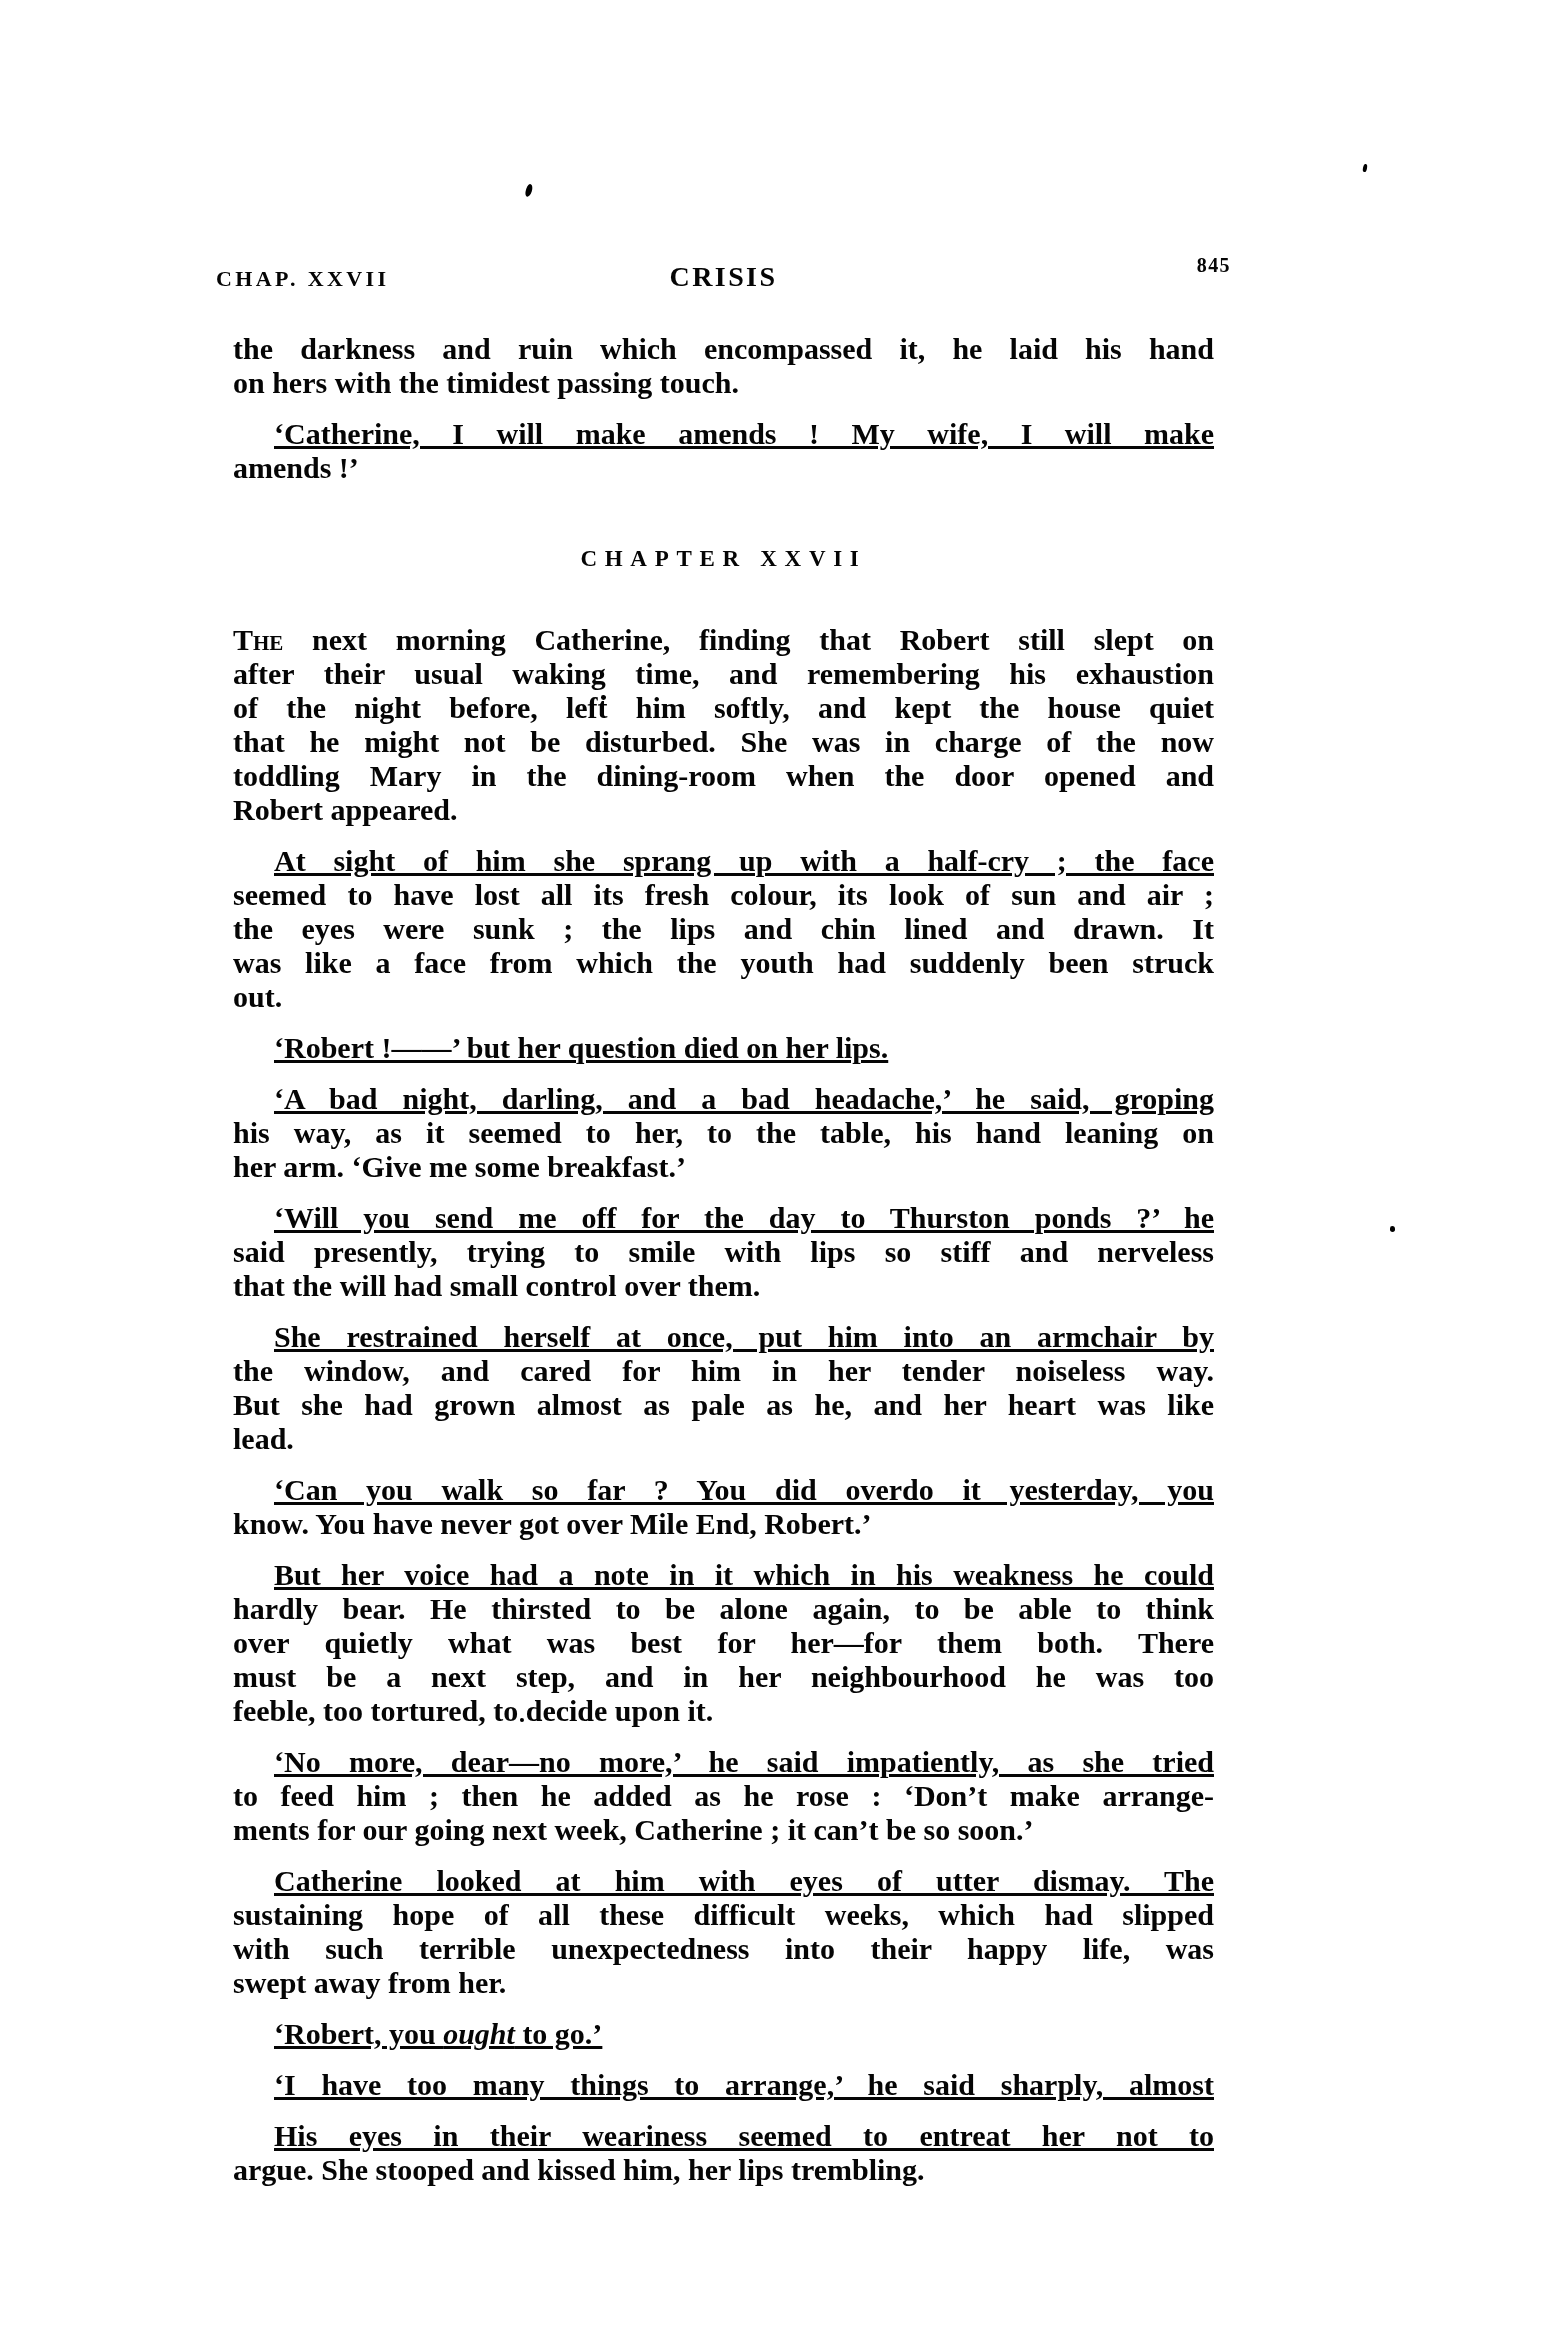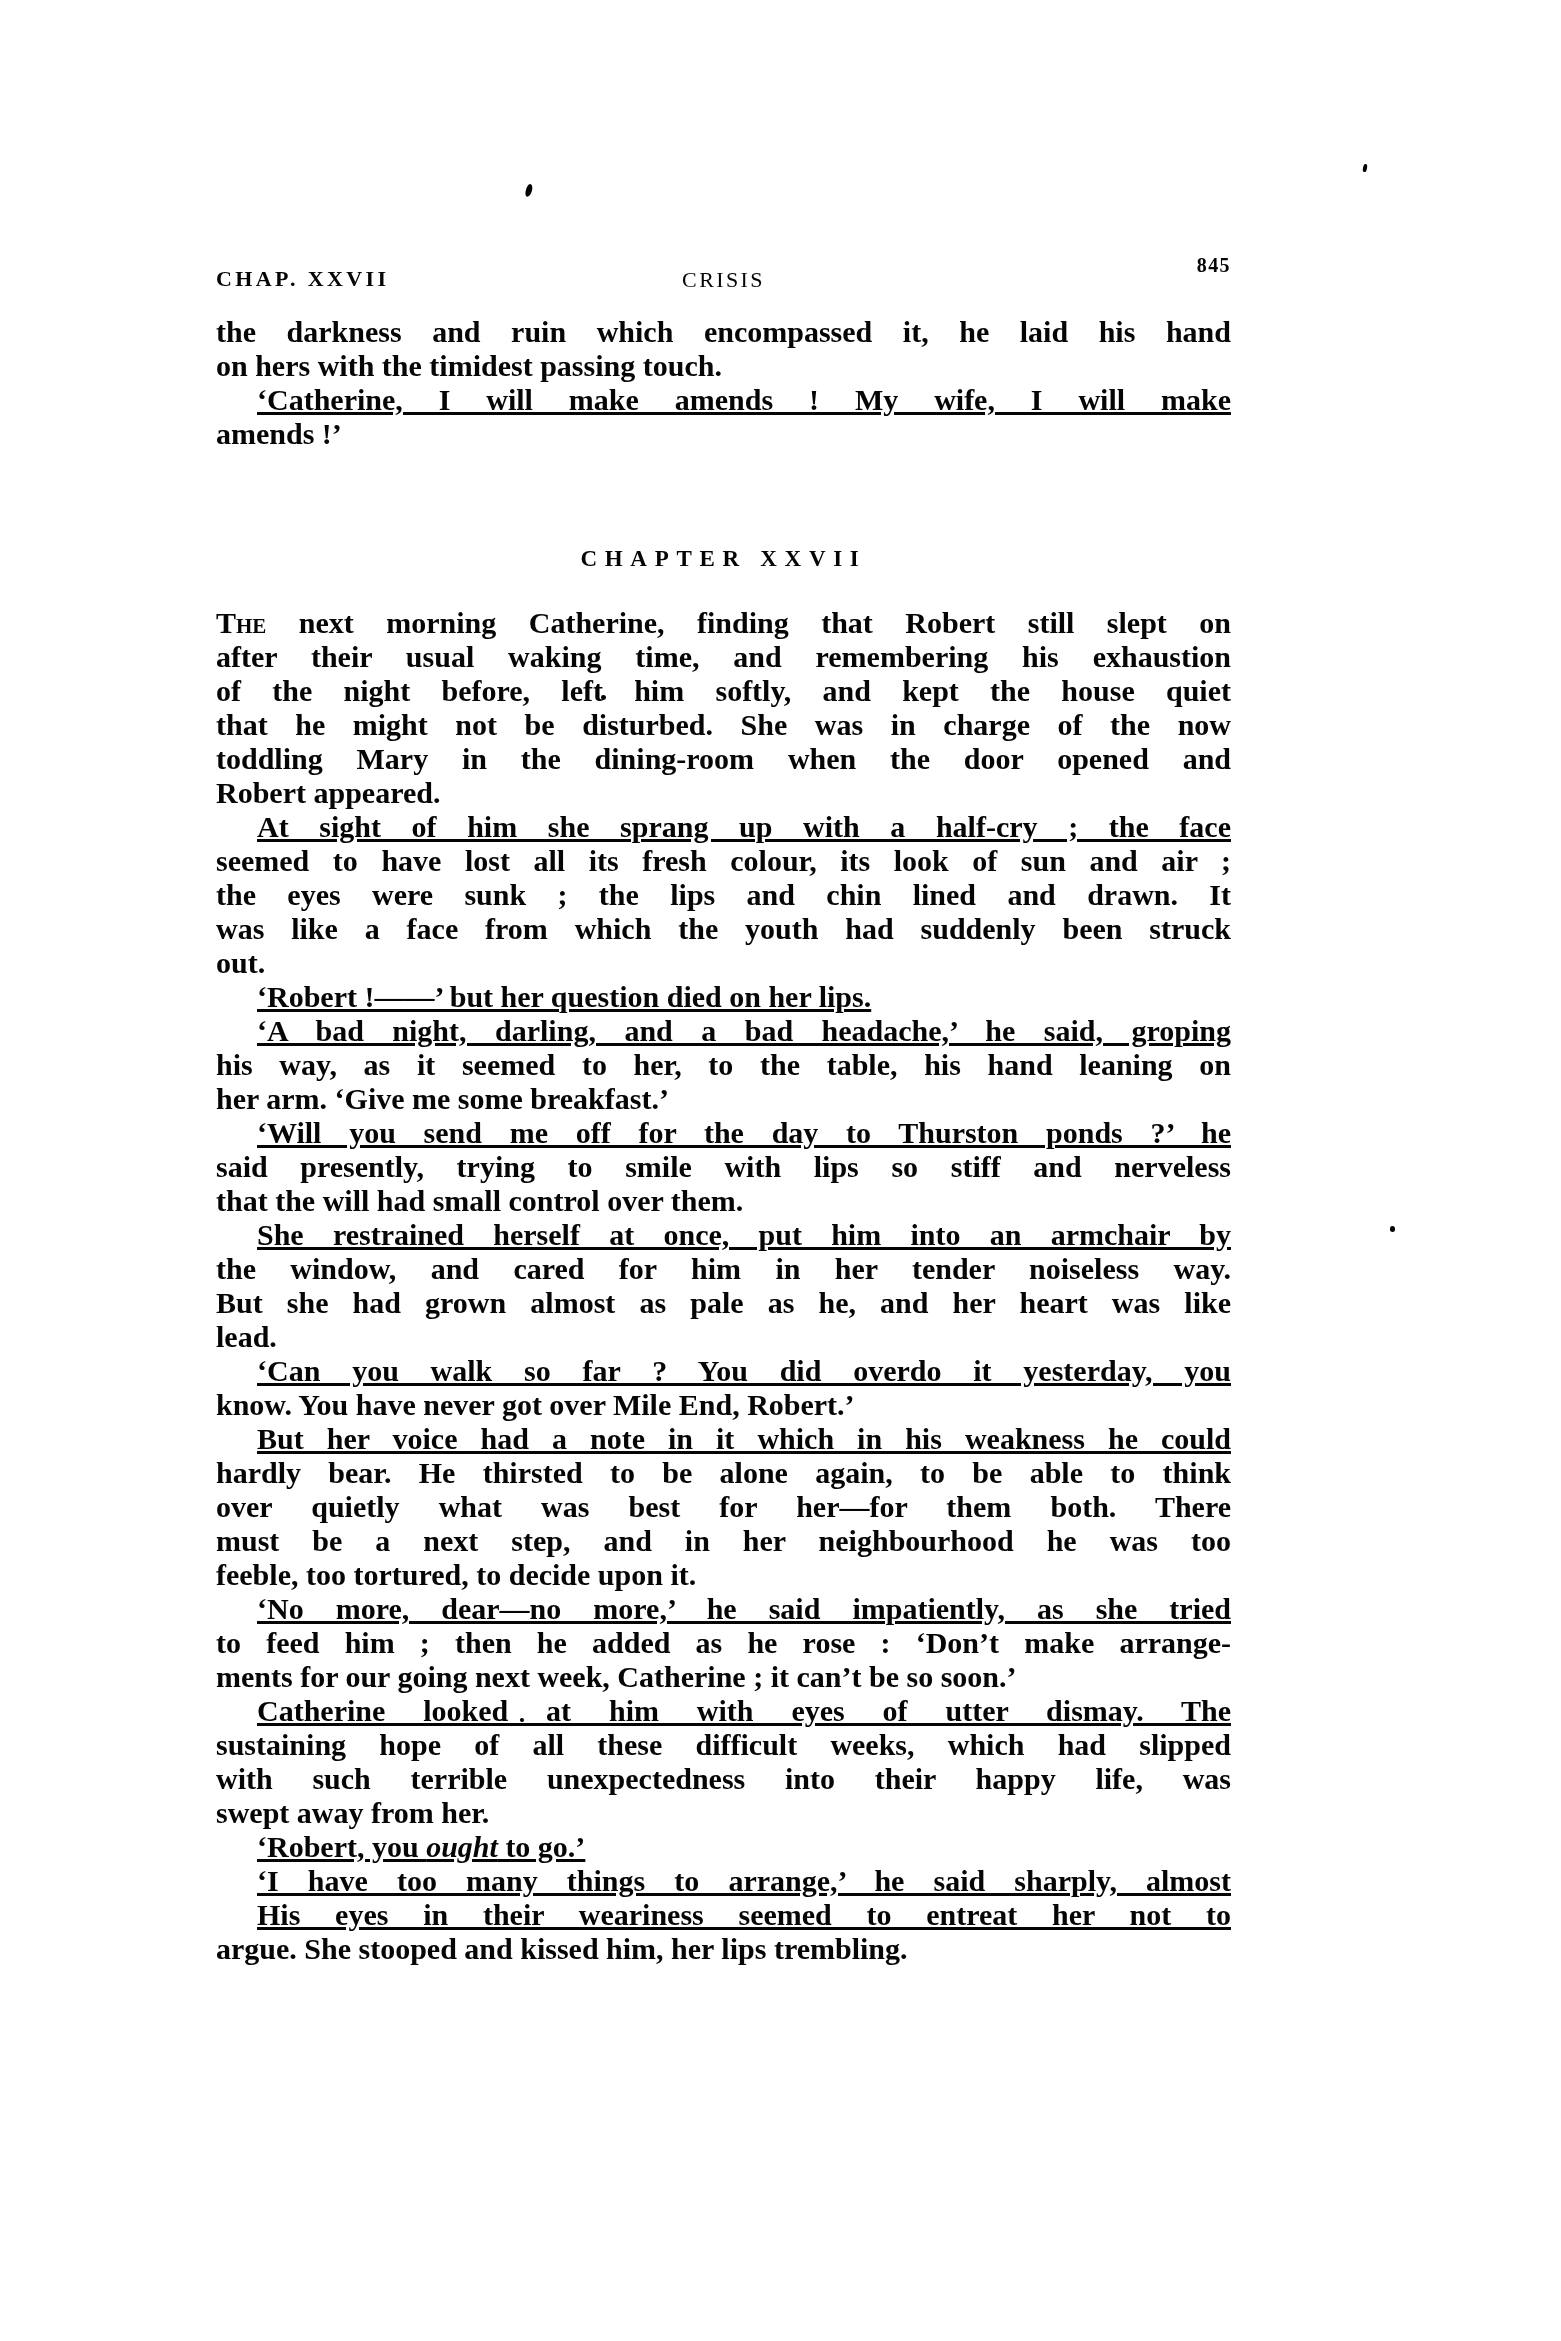--- a/index.html
+++ b/index.html
@@ -9,33 +9,33 @@
     position:relative;
     font-family:"Liberation Serif","DejaVu Serif",serif;
     color:#050505;
     -webkit-font-smoothing:antialiased;
   }
   .page { position:absolute; inset:0; overflow:hidden; }
 
   
   .running-head { position:absolute; left:216px; top:258px; width:1015px; height:35px; }
   .rh-left  { position:absolute; left:0; bottom:1px; font-size:22px; font-weight:bold; letter-spacing:3.4px; }
-  .rh-center{ position:absolute; left:0; right:0; bottom:0; text-align:center; font-size:22px; font-weight:normal; letter-spacing:2.4px; }
+  .rh-center{ position:absolute; left:0; right:0; bottom:0; text-align:center; font-size:28px; font-weight:bold; letter-spacing:2.4px; }
   .rh-right { position:absolute; right:0; bottom:16px; font-size:20px; font-weight:bold; letter-spacing:1.4px; }
 
   
   .continuation { position:absolute; left:216px; top:315px; width:1015px; }
   .chapter-heading {
     position:absolute; left:216px; top:542px; width:1015px;
     margin:0; text-align:center; font-size:23px; font-weight:bold;
     letter-spacing:7.7px; line-height:34px;
   }
   .body-text { position:absolute; left:216px; top:606px; width:1015px; }
 
-  .para { margin:0; }
+  .para { margin:17px; }
   .line {
     height:34px; line-height:34px; font-size:30px; font-weight:bold;
     text-align:justify; text-align-last:justify;
     overflow:visible; white-space:normal;
   }
   .line.last   { text-align:left; text-align-last:left; }
   .line.indent { text-indent:41px;text-decoration:underline; }
   .sc { font-variant:small-caps; }
   .it { font-style:italic; }
 

